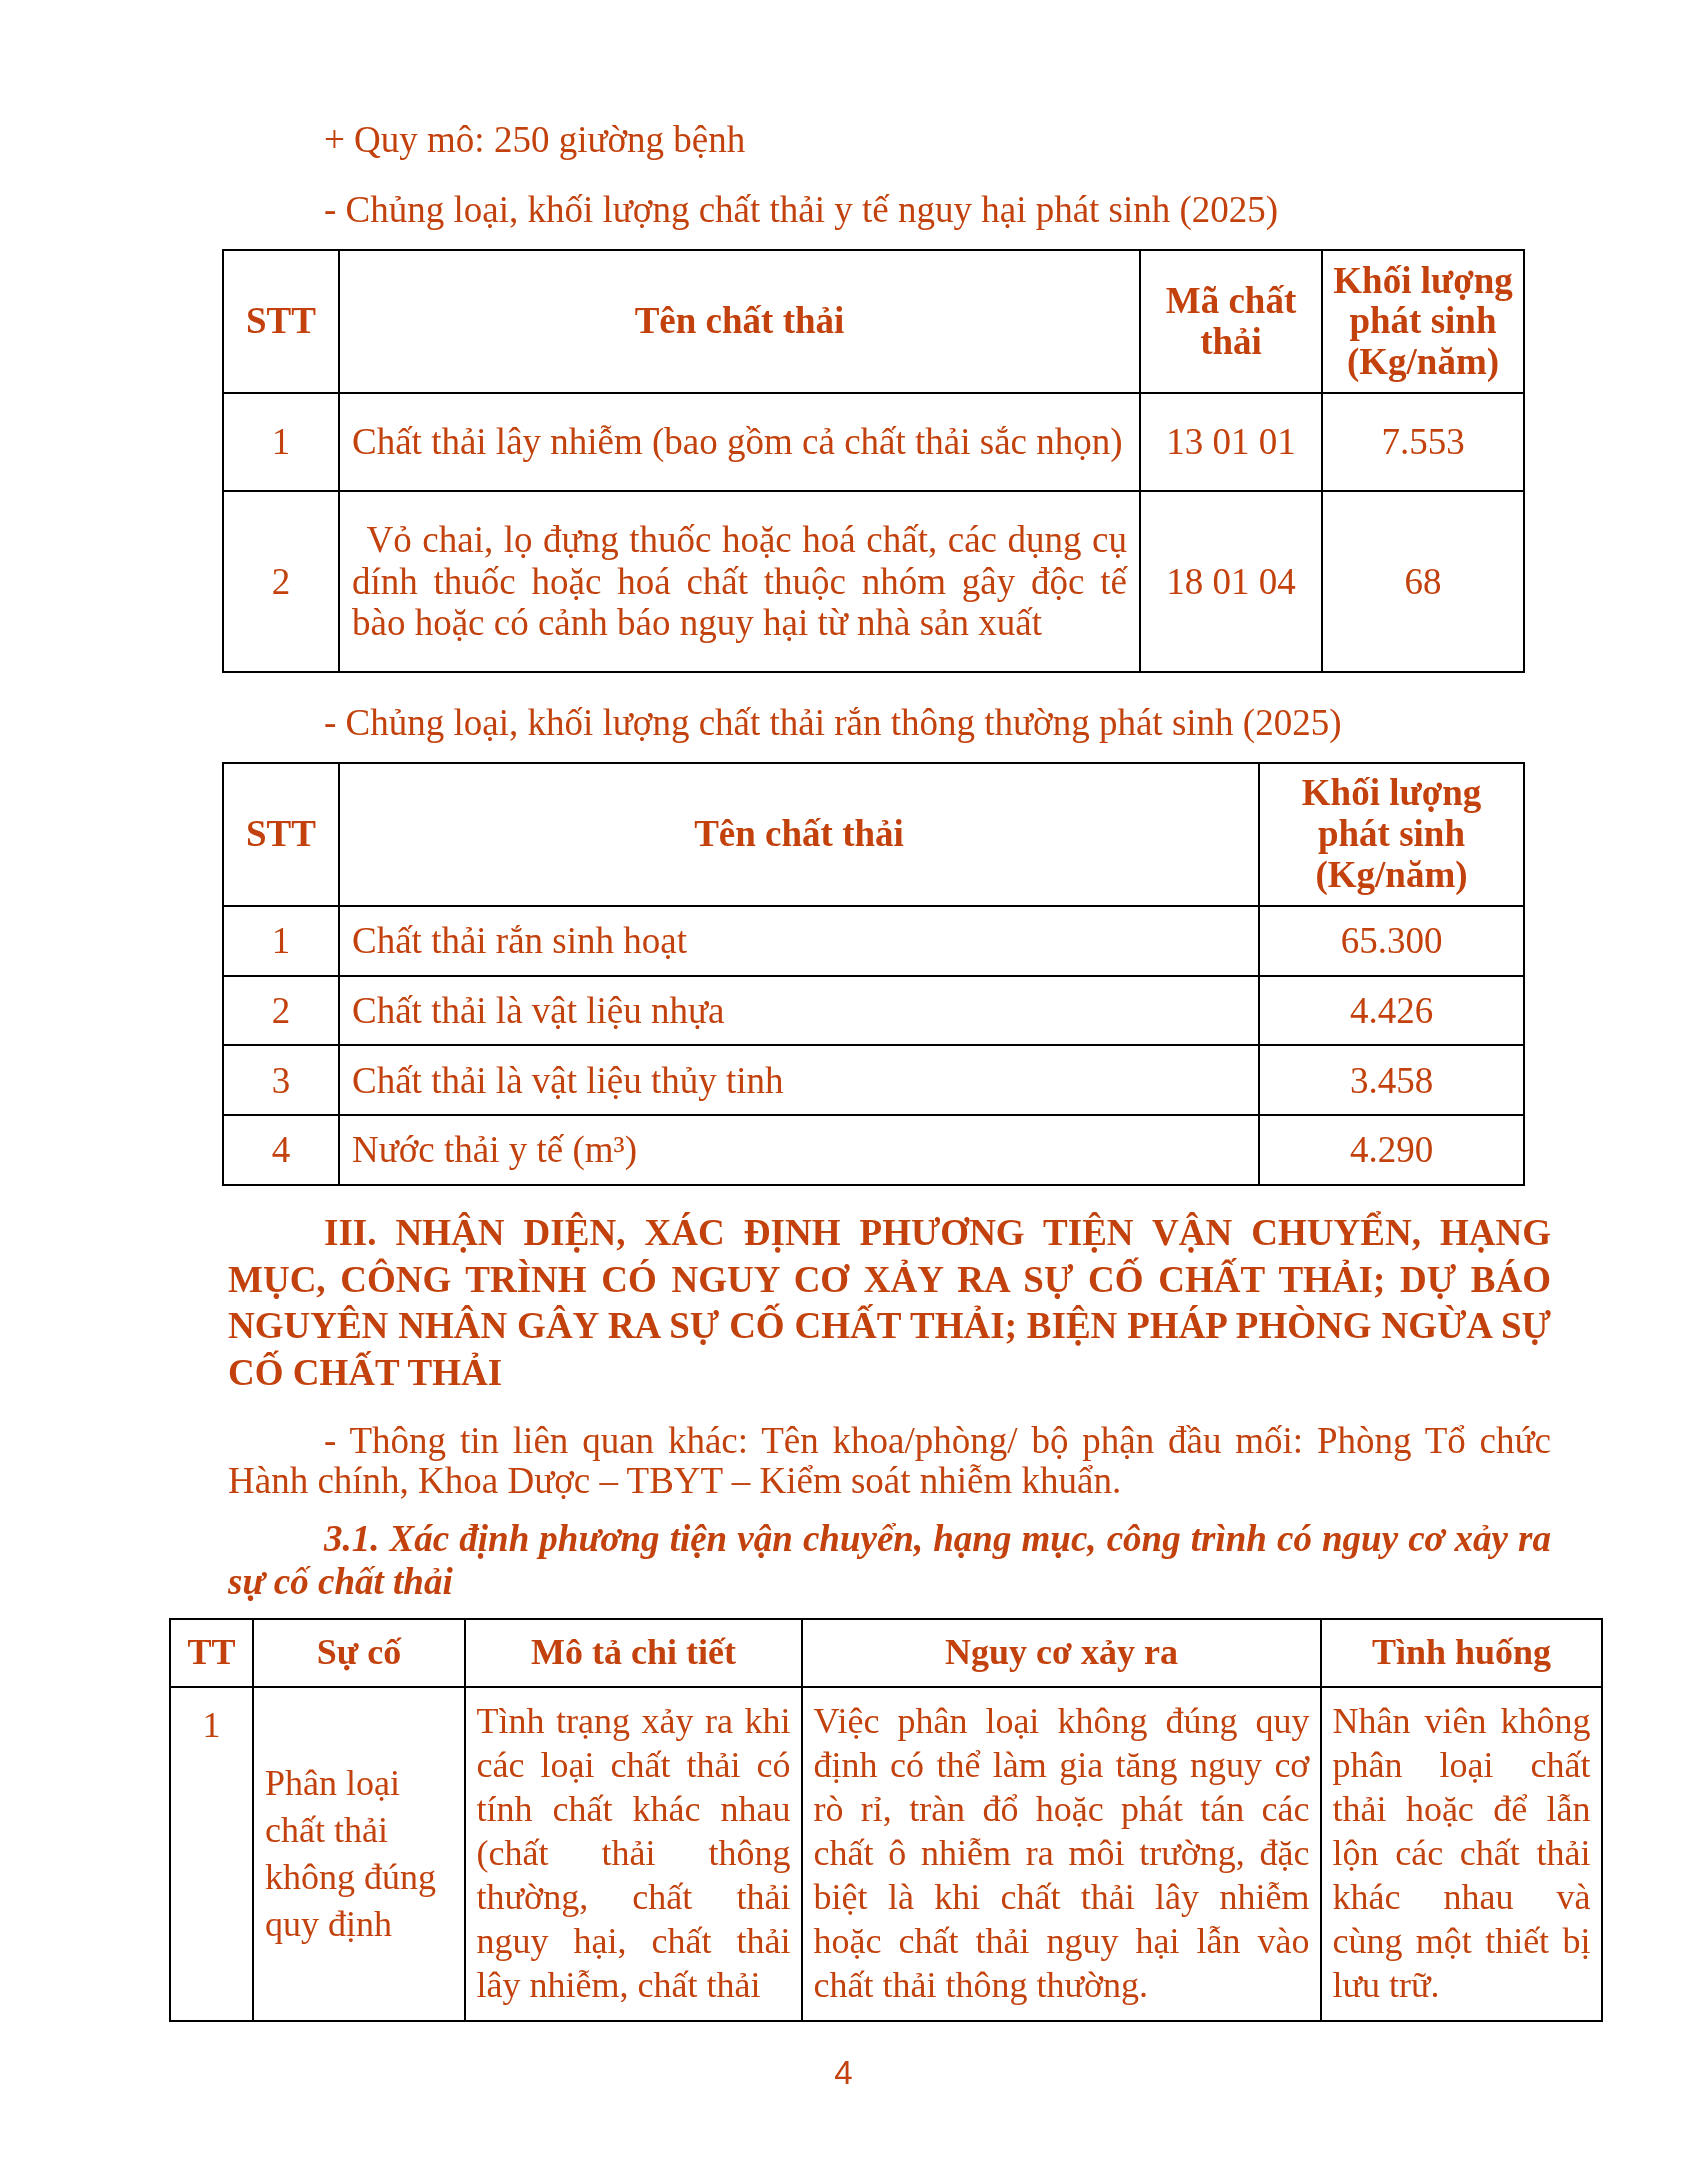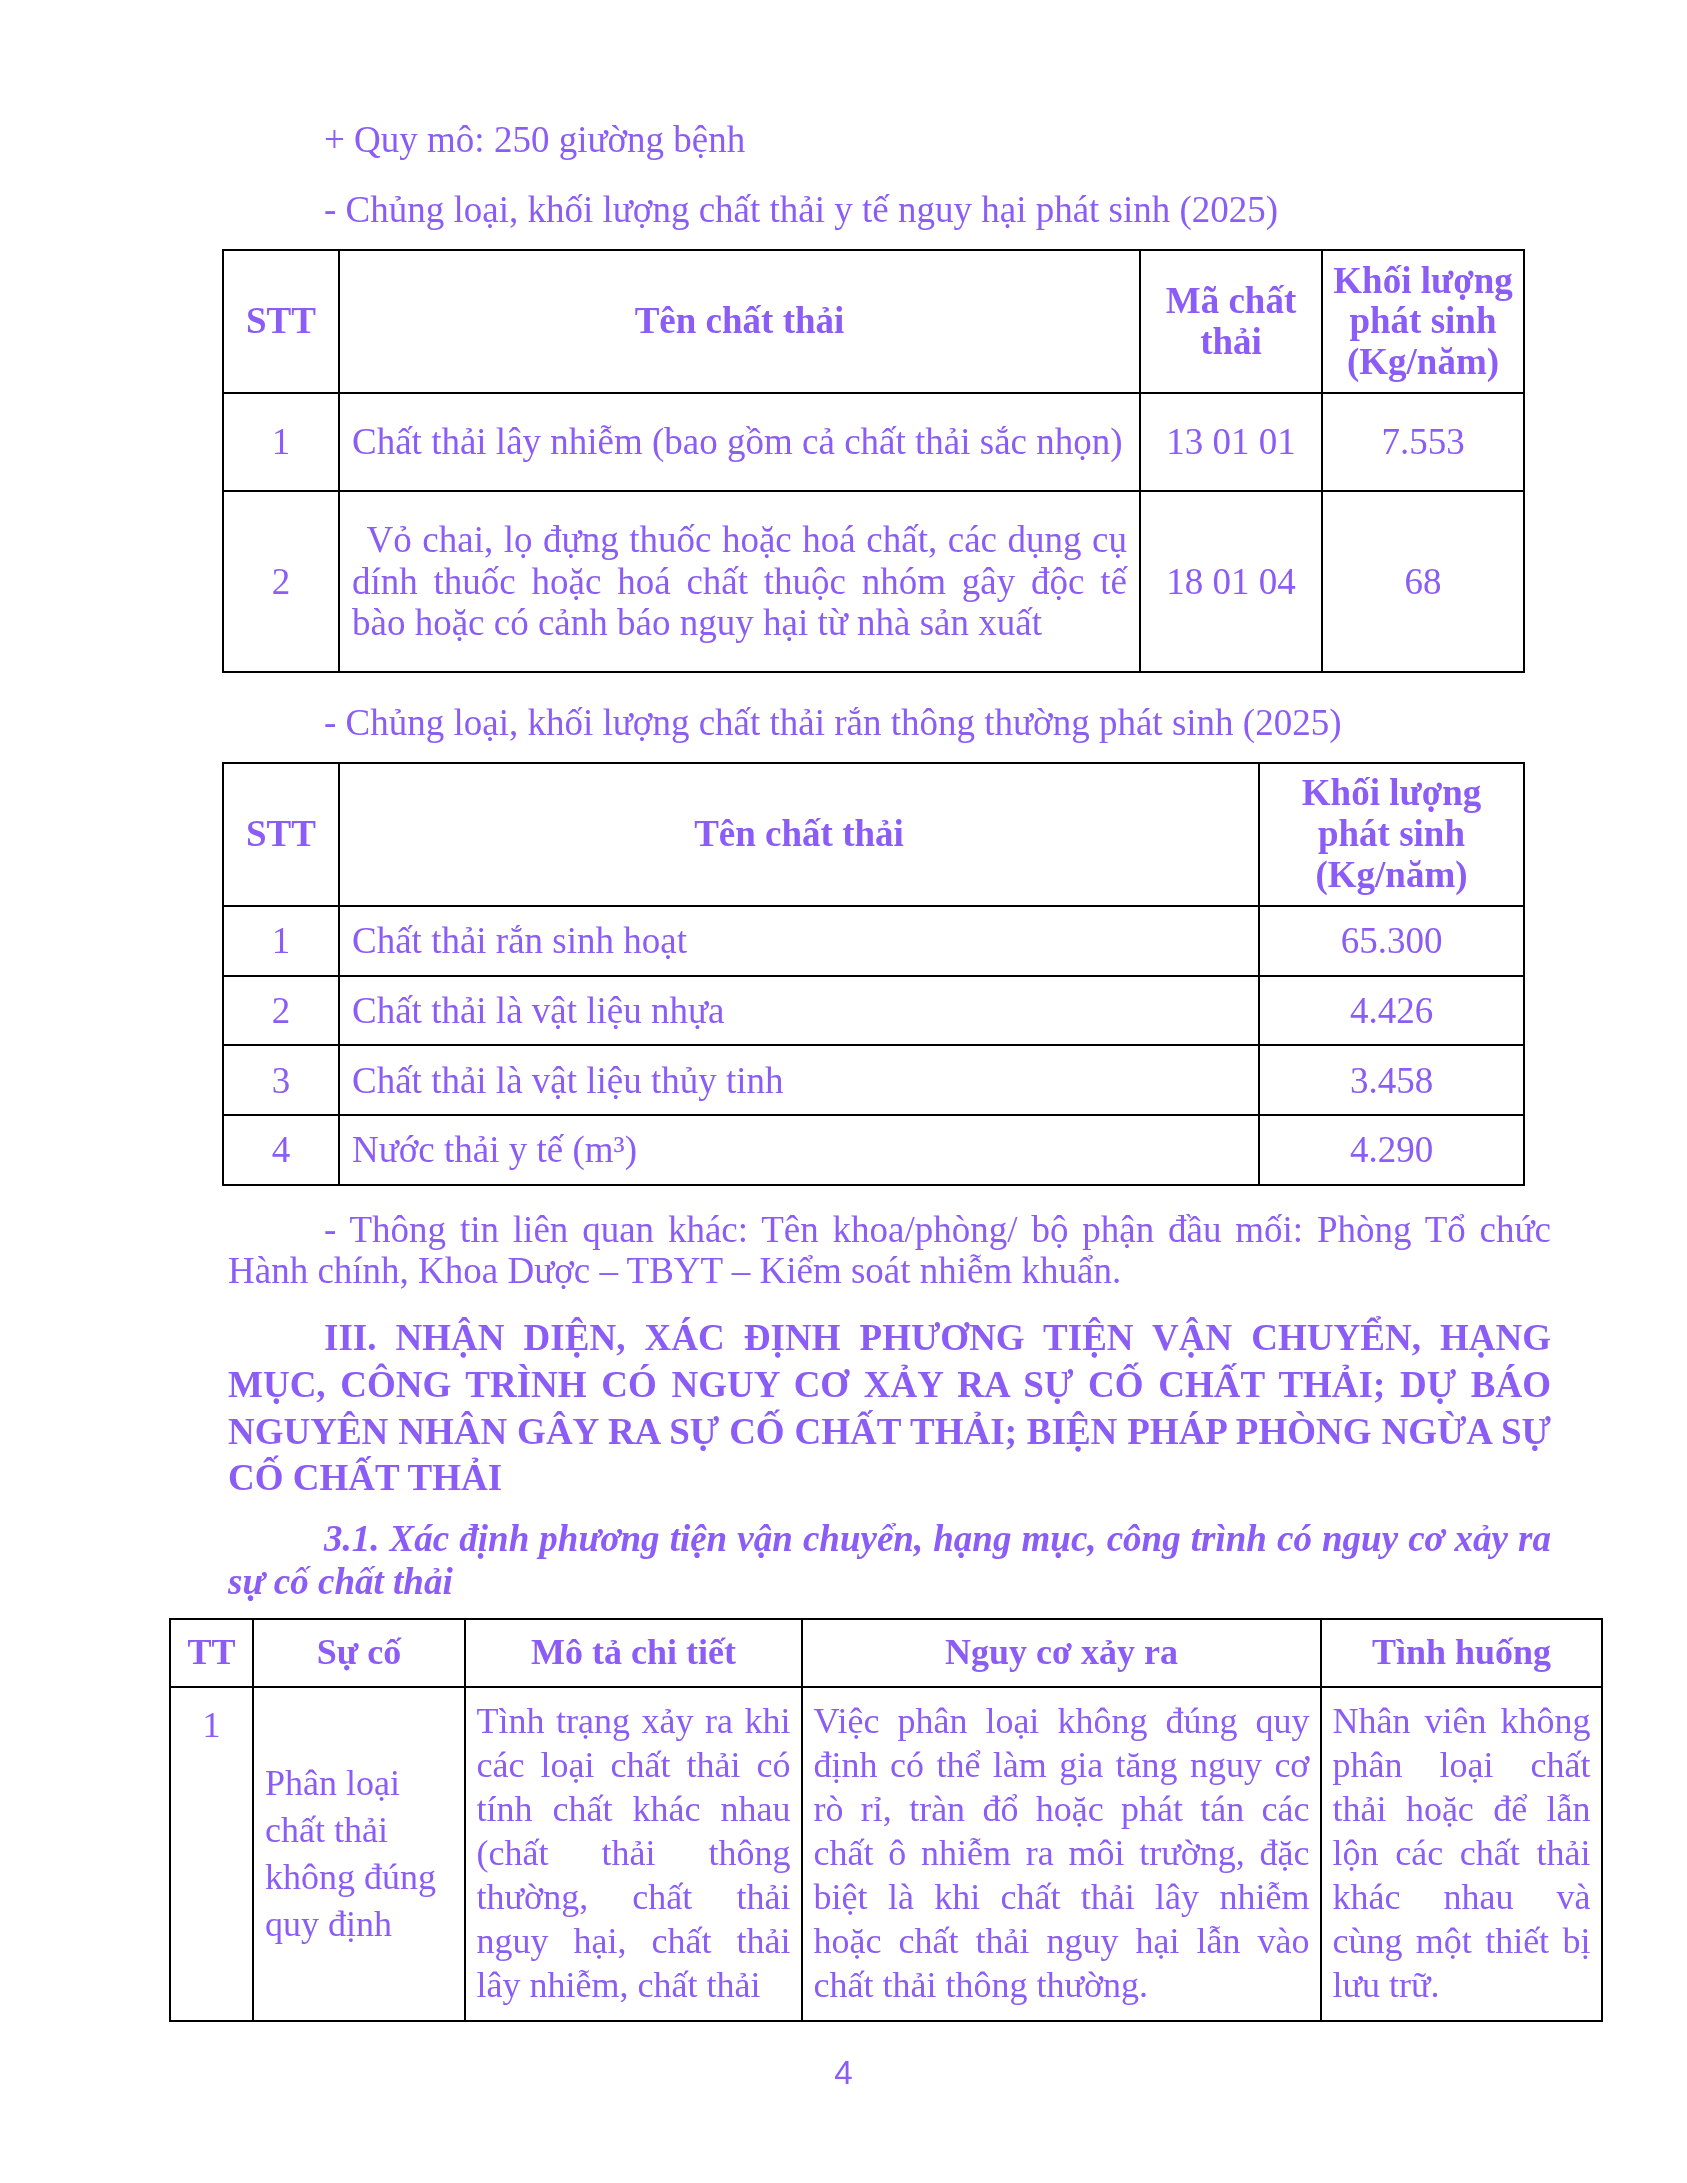--- a/index.html
+++ b/index.html
@@ -2,21 +2,21 @@
 <html style="font-size:10.6px"><head>
 <meta charset="utf-8">
 <style>
   html,body{margin:0;padding:0;background:#888;}
   *{box-sizing:border-box;}
   .page{
     position:relative;
     width:1687px;height:2183px;
     margin:0 auto;
     background:#ffffff;
-    color:#8b5cf6;
+    color:#c2410c;
     font-family:"Liberation Serif","DejaVu Serif",serif;
     font-size:37px;
     line-height:1.12;
     overflow:hidden;
   }
   .body-text{margin-left:228px;margin-right:136px;}
   .indent{text-indent:96px;}
   p{margin:0;}
   .plus-line{margin-top:119px;}
   .caption{margin-top:29px;}
@@ -121,23 +121,23 @@
         <td class="td-num">3.458</td>
       </tr>
       <tr>
         <td class="td-num">4</td>
         <td class="td-name-plain">Nước thải y tế (m³)</td>
         <td class="td-num">4.290</td>
       </tr>
     </tbody>
   </table>
 
+  <p class="body-text indent heading-3">III. NHẬN DIỆN, XÁC ĐỊNH PHƯƠNG TIỆN VẬN CHUYỂN, HẠNG MỤC, CÔNG TRÌNH CÓ NGUY CƠ XẢY RA SỰ CỐ CHẤT THẢI; DỰ BÁO NGUYÊN NHÂN GÂY RA SỰ CỐ CHẤT THẢI; BIỆN PHÁP PHÒNG NGỪA SỰ CỐ CHẤT THẢI</p>
+
   <p class="body-text indent other-info">- Thông tin liên quan khác: Tên khoa/phòng/ bộ phận đầu mối: Phòng Tổ chức Hành chính, Khoa Dược – TBYT – Kiểm soát nhiễm khuẩn.</p>
-
-  <p class="body-text indent heading-3">III. NHẬN DIỆN, XÁC ĐỊNH PHƯƠNG TIỆN VẬN CHUYỂN, HẠNG MỤC, CÔNG TRÌNH CÓ NGUY CƠ XẢY RA SỰ CỐ CHẤT THẢI; DỰ BÁO NGUYÊN NHÂN GÂY RA SỰ CỐ CHẤT THẢI; BIỆN PHÁP PHÒNG NGỪA SỰ CỐ CHẤT THẢI</p>
 
   <p class="body-text indent heading-31">3.1. Xác định phương tiện vận chuyển, hạng mục, công trình có nguy cơ xảy ra sự cố chất thải</p>
 
   <table class="t-incident">
     <colgroup>
       <col style="width:83px">
         <col style="width:212px">
         <col style="width:337px">
         <col style="width:519px">
         <col style="width:281px">

